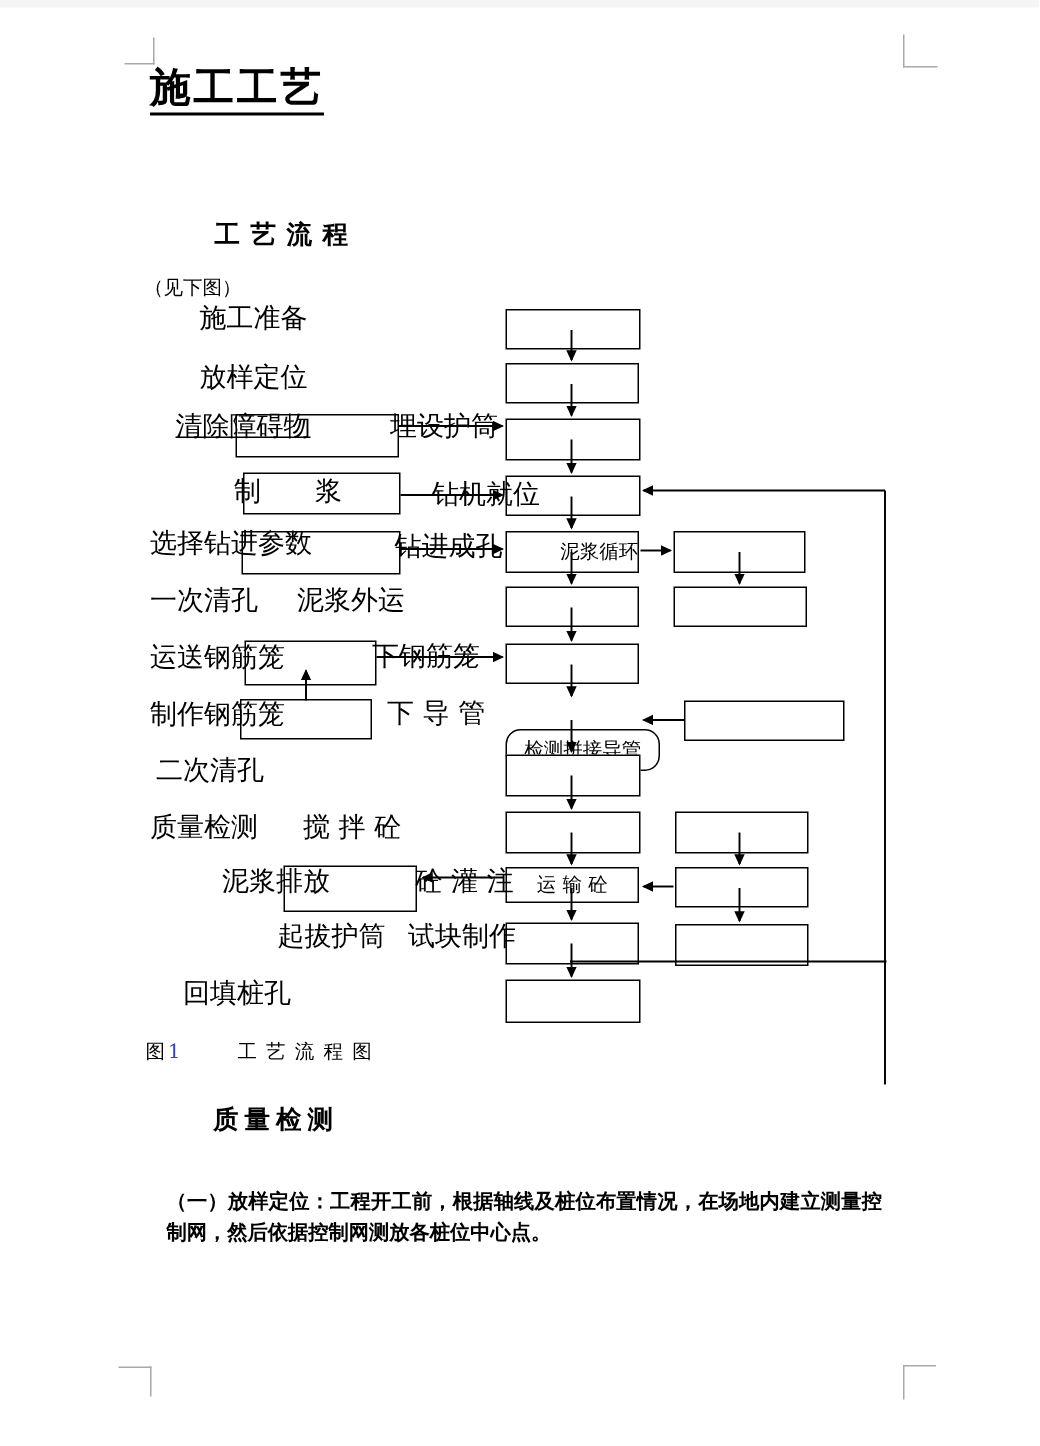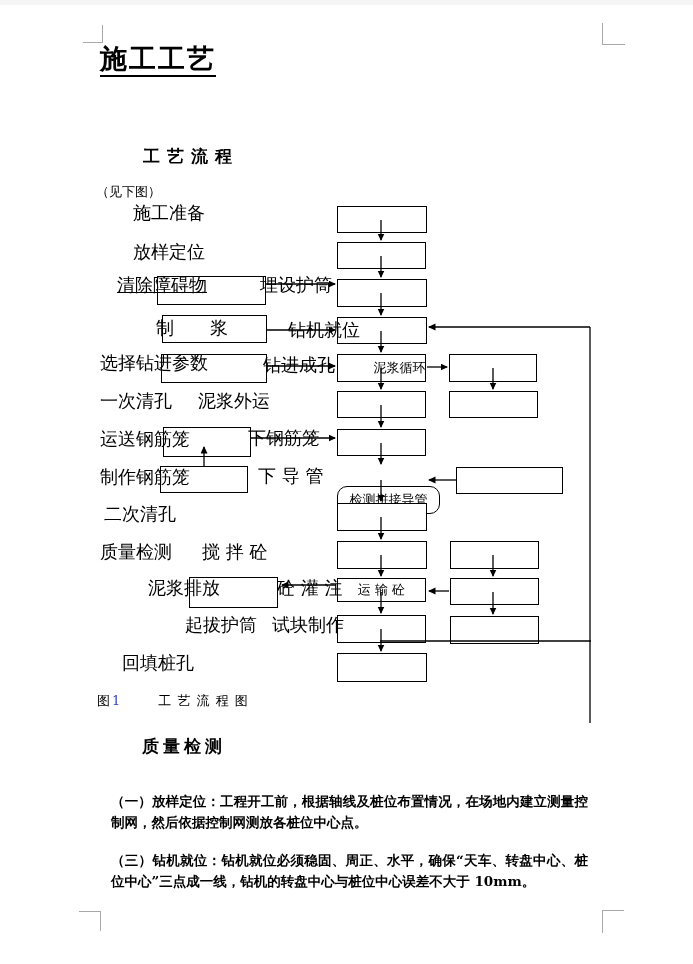--- a/index.html
+++ b/index.html
@@ -141,15 +141,14 @@
     </div>
 
   <div class="fig-caption">
     <span>图</span><span class="cap-num" style="color: rgb(51, 68, 187);">1</span><span class="cap-title">工 艺 流 程 图</span>
   </div>
 
   <div class="h-method">质量检测</div>
 
   <div class="body-text">
     <p>（一）放样定位：工程开工前，根据轴线及桩位布置情况，在场地内建立测量控制网，然后依据控制网测放各桩位中心点。</p>
-    <p>（三）钻机就位：钻机就位必须稳固、周正、水平，确保“天车、转盘中心、桩位中心”三点成一线，钻机的转盘中心与桩位中心误差不大于 10mm。</p>
   </div>
 </div>
 
 </body></html>

